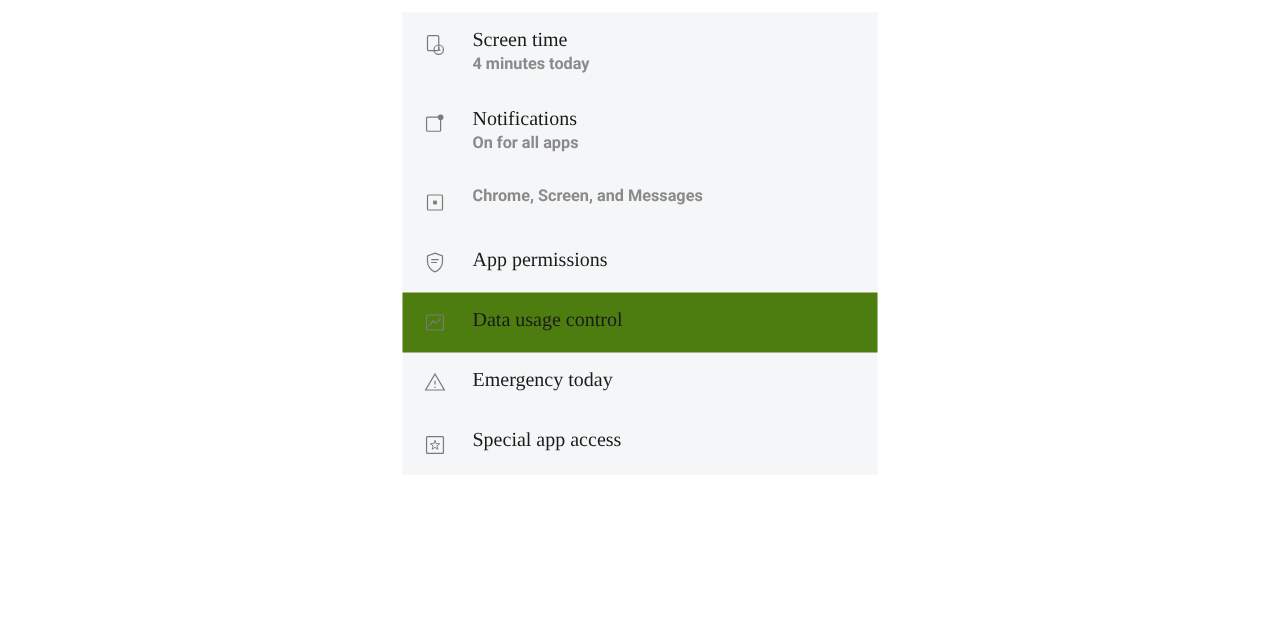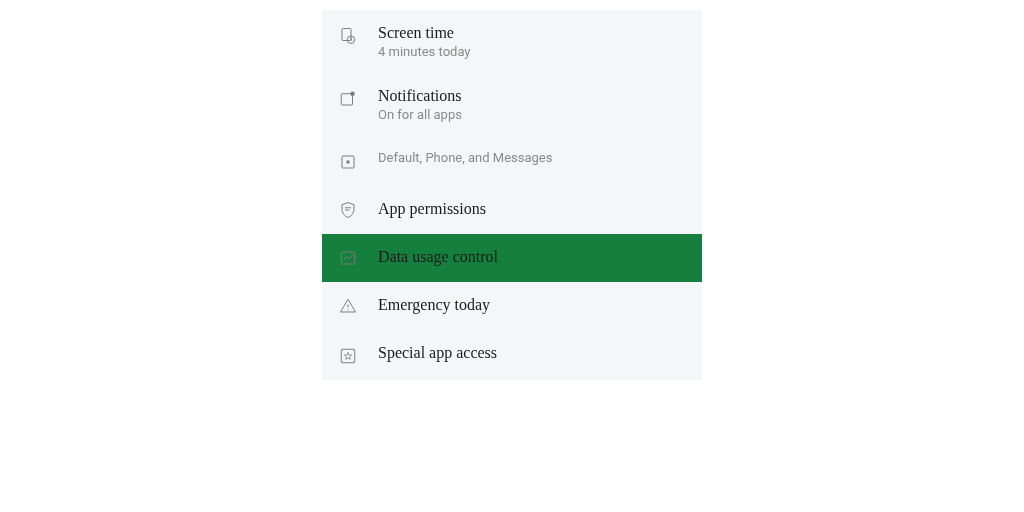--- a/index.html
+++ b/index.html
@@ -19,21 +19,21 @@
       padding: 0;
     }
     .list-item {
       display: flex;
       align-items: flex-start;
       padding: 14px 16px;
       gap: 20px;
       cursor: pointer;
     }
     .list-item.highlighted {
-      background: #15803d;
+      background: #4d7c0f;
     }
     .icon-wrap {
       width: 20px;
       height: 20px;
       display: flex;
       align-items: center;
       justify-content: center;
       margin-top: 2px;
       flex-shrink: 0;
     }
@@ -51,21 +51,21 @@
     }
     .title {
       font-size: 16px;
       color: #1a1a1a;
       font-weight: 400;
       font-family: Liberation Serif, serif;
     }
     .subtitle {
       font-size: 13px;
       color: #8a8a8a;
-      font-weight: 400;
+      font-weight: 700;
     }
     .single-line .icon-wrap {
       margin-top: 0;
     }
     .single-line {
       align-items: flex-start;
     }
   </style>
 </head>
 <body>
@@ -100,21 +100,21 @@
   </div>
 
   <div class="list-item">
     <span class="icon-wrap">
       <svg viewBox="0 0 24 24">
           <rect x="4" y="4" width="16" height="16" rx="1"></rect>
           <rect x="10" y="10" width="4" height="4" fill="#7a7a7a" stroke="none"></rect>
         </svg>
     </span>
     <div class="text-wrap">
-      <span class="subtitle">Default, Phone, and Messages</span>
+      <span class="subtitle">Chrome, Screen, and Messages</span>
     </div>
   </div>
 
   <div class="list-item single-line">
     <span class="icon-wrap">
       <svg viewBox="0 0 24 24">
           <path d="M12 2 L20 5 V11 C20 16 16.5 20.5 12 22 C7.5 20.5 4 16 4 11 V5 Z"></path>
           <path d="M8 9 H16 M8 12 H14"></path>
         </svg>
     </span>

